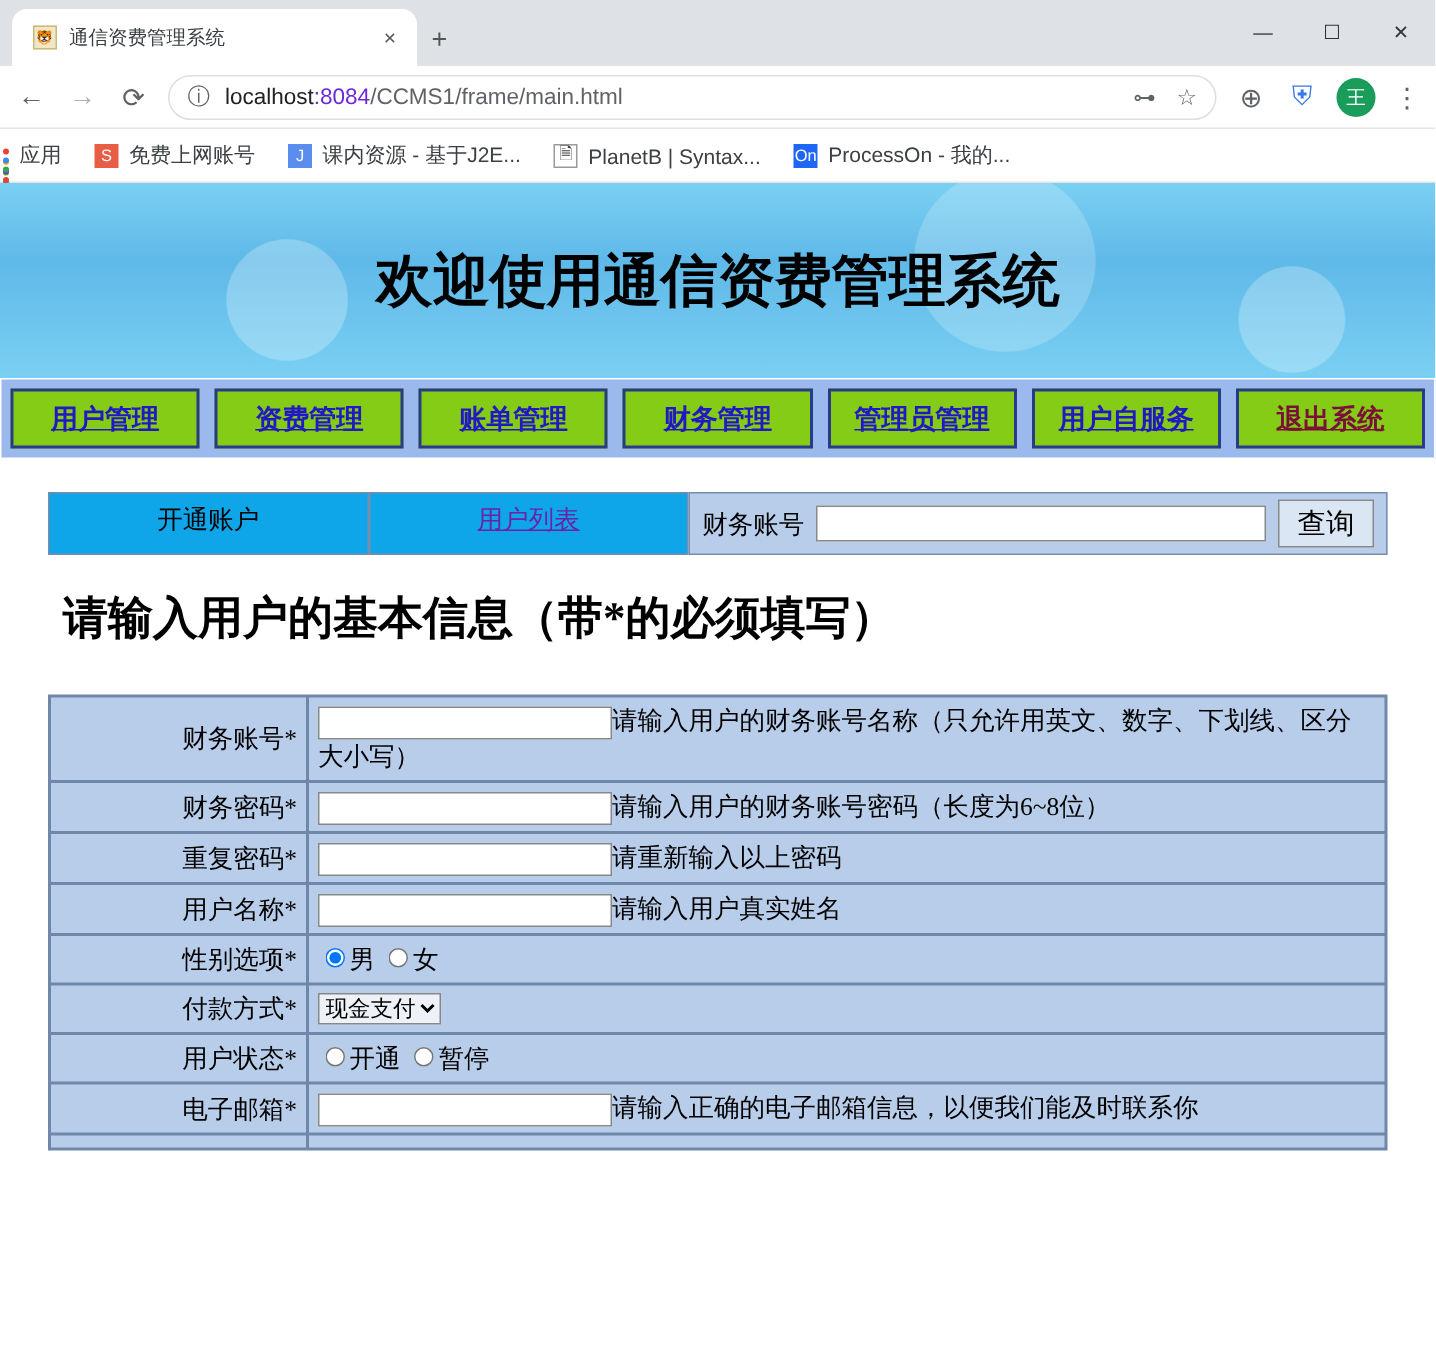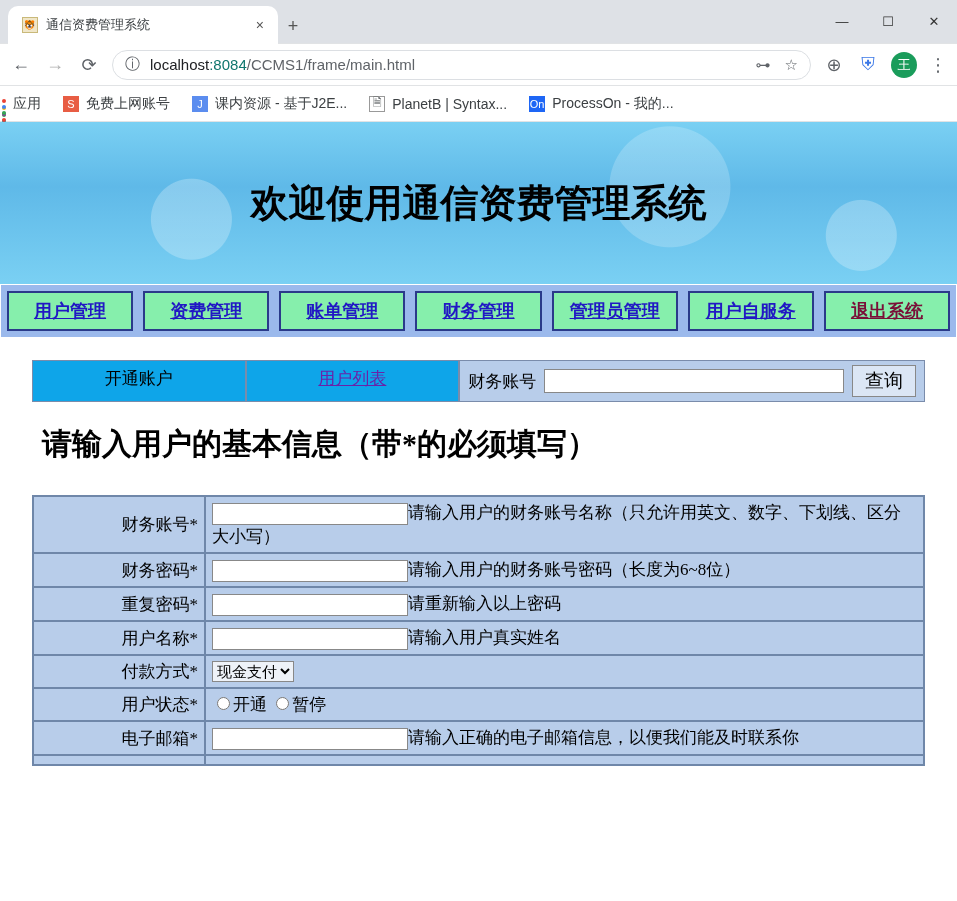--- a/index.html
+++ b/index.html
@@ -13,49 +13,49 @@
   .tab-close { margin-left:auto; color:#555; font-size:14px; cursor:pointer; }
   .newtab { width:30px; display:flex; align-items:center; justify-content:center; margin-top:10px; color:#555; font-size:18px; }
   .winbtns { margin-left:auto; display:flex; }
   .winbtn { width:46px; display:flex; align-items:center; justify-content:center; color:#333; font-size:13px; }
   .toolbar { height:42px; display:flex; align-items:center; gap:12px; padding:0 10px; background:#fff; border-bottom:1px solid #e1e3e5;}
   .nav-ico { width:22px; text-align:center; color:#5f6368; font-size:18px; }
   .nav-ico.disabled { color:#b0b0b0; }
   .omnibox { flex:1; display:flex; align-items:center; gap:10px; height:30px; border:1px solid #dcdfe3; border-radius:16px; padding:0 12px; font-size:15px; color:#202124;}
   .omni-proto { color:#5f6368; }
   .omni-host { color:#202124; }
-  .omni-port { color:#0f766e; }
+  .omni-port { color:#6d28d9; }
   .omni-path { color:#5f6368; }
   .omni-right { margin-left:auto; display:flex; gap:14px; align-items:center; color:#5f6368; }
   .avatar { width:26px; height:26px; border-radius:50%; background:#1a9c5b; color:#fff; display:flex; align-items:center; justify-content:center; font-size:13px;}
   .kebab { font-size:18px; color:#5f6368; }
 
   .bookmarks { height:36px; display:flex; align-items:center; gap:22px; padding:0 0; border-bottom:1px solid #e1e3e5; font-size:14px; color:#3c4043;}
   .bm { display:flex; align-items:center; gap:7px; }
   .bm-ico { width:16px; height:16px; display:inline-flex; align-items:center; justify-content:center; font-size:11px; }
   .apps-ico span{display:inline-block;width:4px;height:4px;border-radius:50%;margin:0 1px;}
   .apps-ico{line-height:4px; display:flex; flex-direction:column; gap:2px;}
   .apps-row{display:flex;}
   .c1{background:#ea4335}.c2{background:#fbbc05}.c3{background:#34a853}.c4{background:#4285f4}.c5{background:#9c27b0}.c6{background:#00acc1}
 
   
   .viewport { position:relative; height:calc(901px - 44px - 42px - 36px); overflow:auto; }
   .viewport::-webkit-scrollbar{width:16px;background:#f1f1f1;}
   .viewport::-webkit-scrollbar-thumb{background:#c6c6c6;}
 
-  .banner { height:162px; background:linear-gradient(180deg,#7ad0f3 0%,#5fb9e8 40%,#7ad0f3 100%); display:flex; align-items:center; justify-content:center; position:relative; overflow:hidden;}
+  .banner { height:130px; background:linear-gradient(180deg,#7ad0f3 0%,#5fb9e8 40%,#7ad0f3 100%); display:flex; align-items:center; justify-content:center; position:relative; overflow:hidden;}
   .banner::before{content:"";position:absolute;inset:0;background:
      radial-gradient(circle at 20% 60%, rgba(255,255,255,.25) 0 40px, transparent 41px),
      radial-gradient(circle at 70% 40%, rgba(255,255,255,.2) 0 60px, transparent 61px),
      radial-gradient(circle at 90% 70%, rgba(255,255,255,.25) 0 35px, transparent 36px);}
   .banner h1{position:relative; margin:0; font-size:38px; font-weight:700; color:#000;}
 
   .mainmenu-wrap{background:#9bb9ec; padding:6px; border:1px solid #fff;}
   .mainmenu{display:flex; gap:10px;}
-  .mainmenu a{flex:1; text-align:center; padding:6px 0; border:2px solid #2a3a8a; background:#86efac; color:#2118c4; font-weight:700; text-decoration:underline; font-size:18px;}
+  .mainmenu a{flex:1; text-align:center; padding:6px 0; border:2px solid #2a3a8a; background:#84cc16; color:#2118c4; font-weight:700; text-decoration:underline; font-size:18px;}
   .mainmenu a.exit{color:#7a1038;}
 
   .content{padding:22px 32px 0 32px;}
   .subbar{display:flex; background:#b8cdea52;}
   .subbar .cell{flex:1; text-align:center; padding:6px 4px; background:#0ea5e9; border:1px solid #7a8cab; font-size:17px;}
   .subbar .cell a{color:#6b21a8; text-decoration:underline;}
   .subbar .search{flex:2.2; background:#b8cdea; border:1px solid #7a8cab; display:flex; align-items:center; gap:8px; padding:4px 8px; font-size:17px;}
   .subbar input[type=text]{flex:1; height:24px; border:1px solid #888; padding:0 4px; font-size:14px;}
   .subbar button{padding:2px 12px; border:1px solid #888; background:#dbe6f5; font-size:19px;}
 
@@ -179,20 +179,27 @@
       </tr>
       <tr>
         <td class="lab">重复密码*</td>
         <td><input type="password" style=""><span class="hint">请重新输入以上密码</span></td>
       </tr>
       <tr>
         <td class="lab">用户名称*</td>
         <td><input type="text" style=""><span class="hint">请输入用户真实姓名</span></td>
       </tr>
       <tr>
+        <td class="lab">性别选项*</td>
+        <td>
+          <label><input type="radio" name="g" checked="" style=""><span>男</span></label>
+          <label><input type="radio" name="g" style=""><span>女</span></label>
+        </td>
+      </tr>
+      <tr>
         <td class="lab">付款方式*</td>
         <td>
           <select>
             <option>现金支付</option>
           </select>
         </td>
       </tr>
       <tr>
         <td class="lab">用户状态*</td>
         <td>

